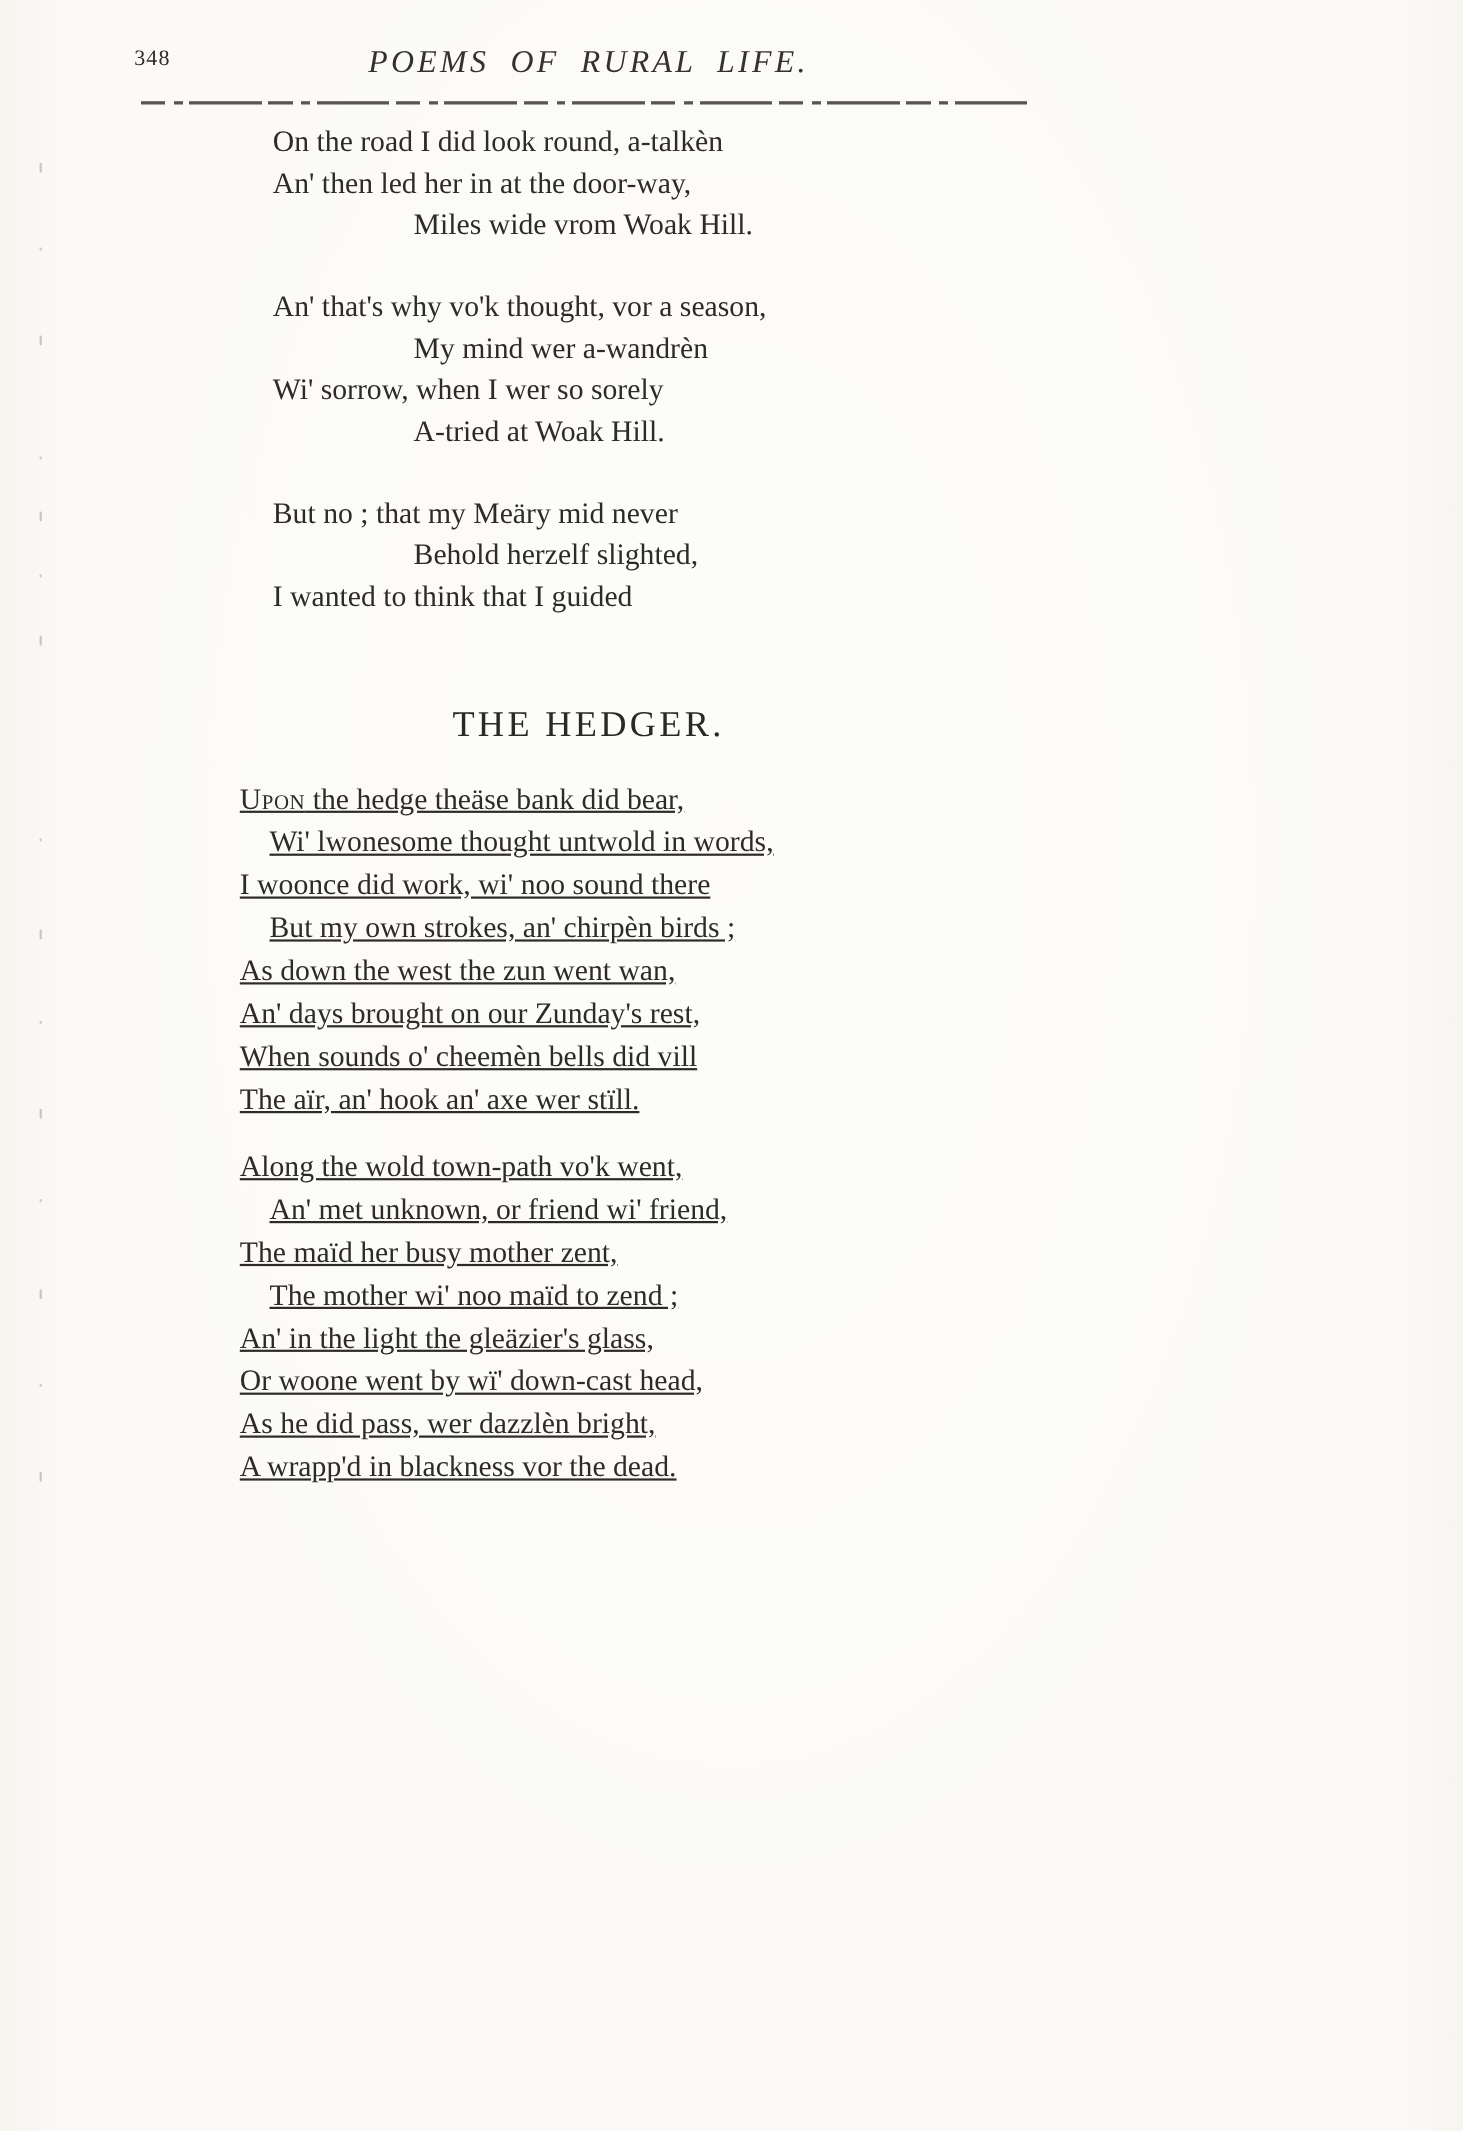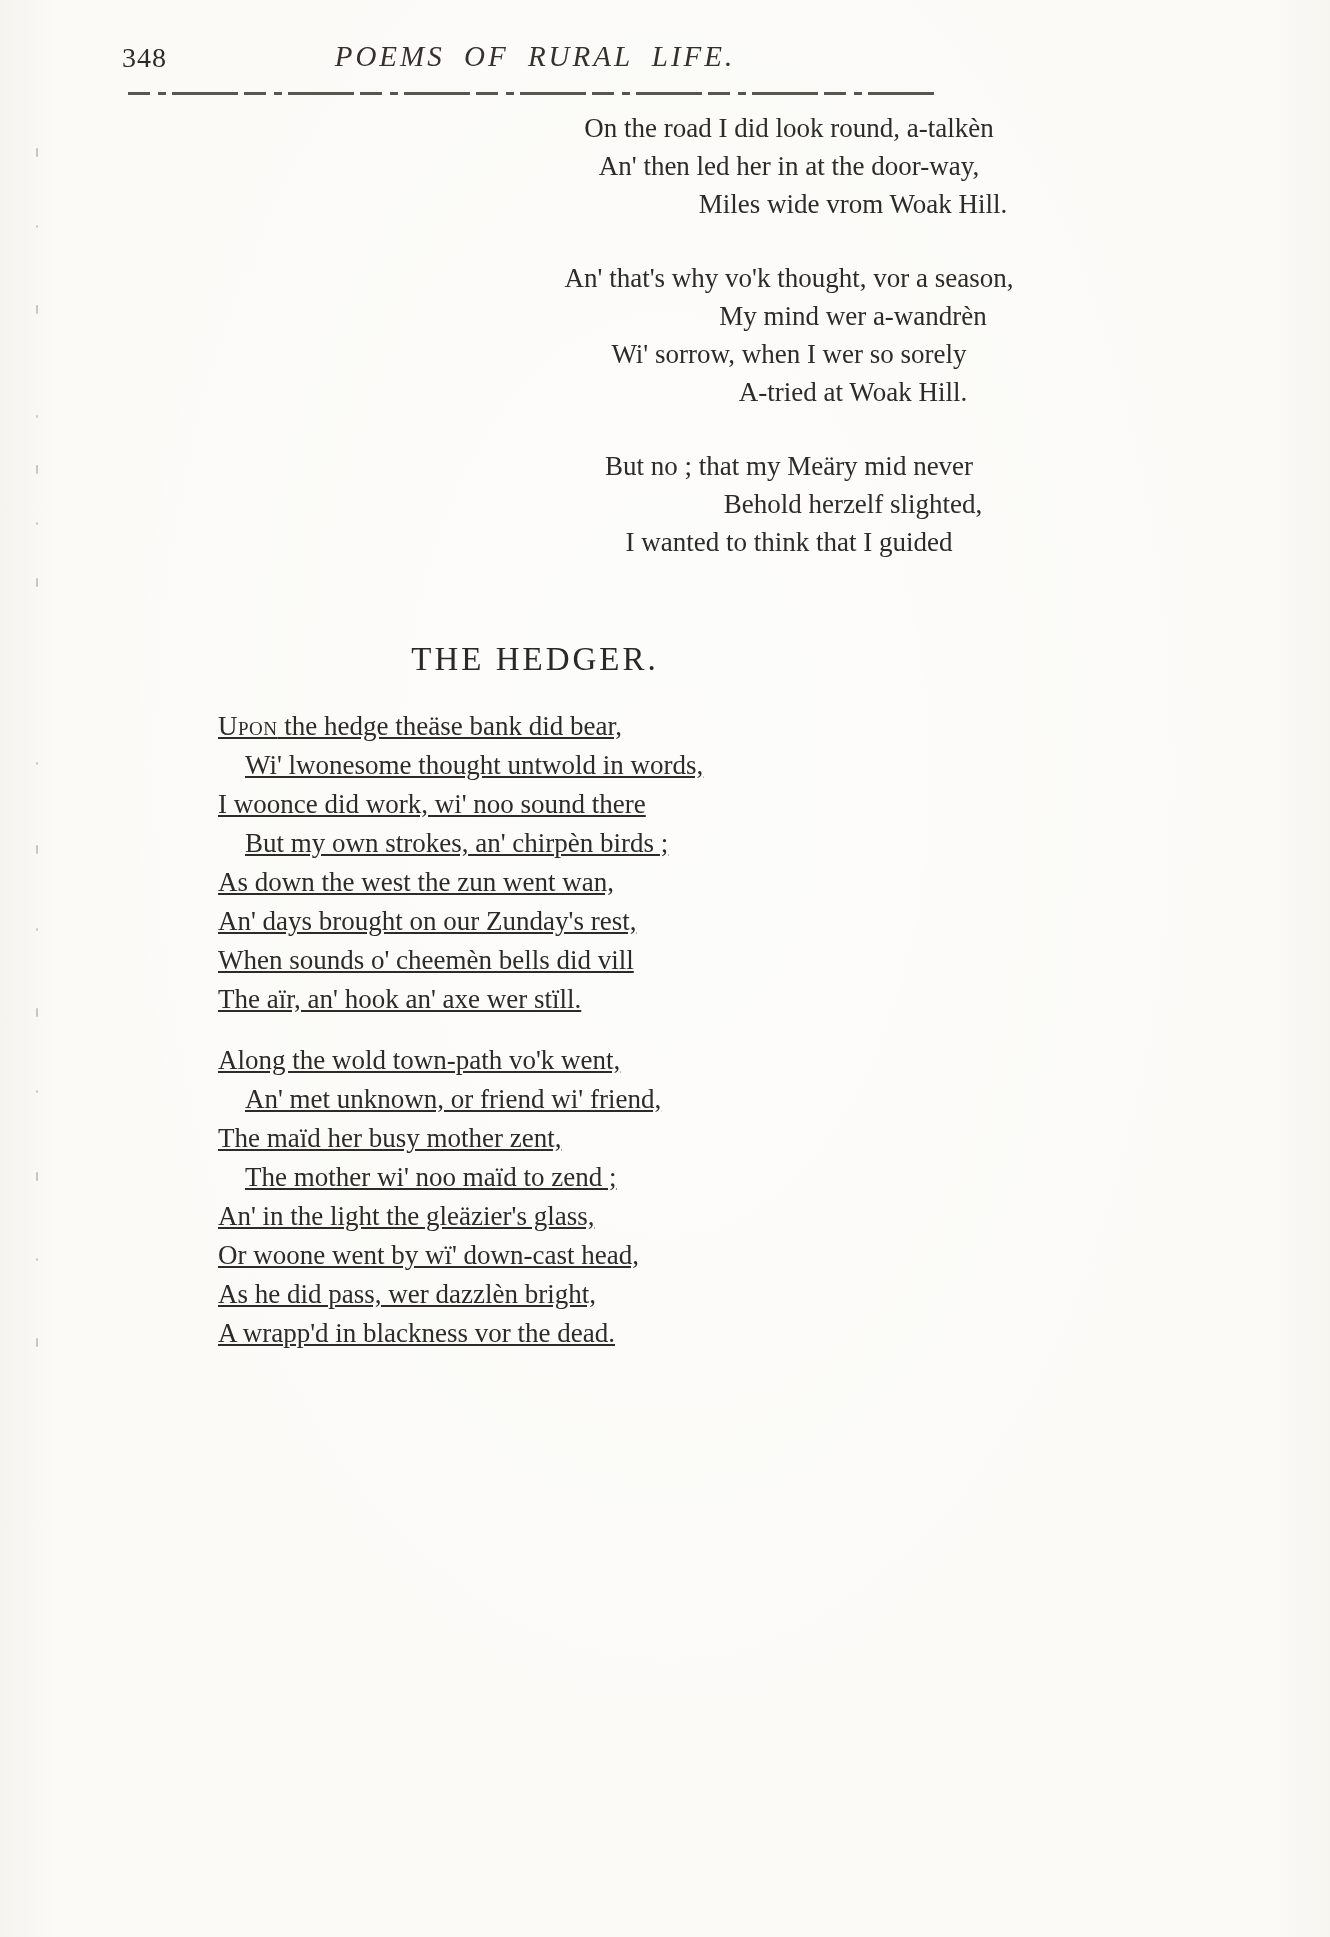--- a/index.html
+++ b/index.html
@@ -22,21 +22,21 @@
   .page-header {
     position: relative;
     margin-left: 120px;
     width: 830px;
     padding-top: 40px;
     height: 40px;
   }
   .page-number {
     position: absolute;
     left: 2px; top: 42px;
-    font-size: 28px;
+    font-size: 20px;
     letter-spacing: 1px;
   }
   .running-title {
     display: block;
     text-align: center;
     font-style: italic;
     font-size: 29px;
     letter-spacing: 3px;
     word-spacing: 9px;
     color: #35322d;
@@ -56,21 +56,21 @@
     );
     opacity: 0.85;
   }
   
   .poem { font-size: 27px; }
   .line { white-space: nowrap; }
   .poem-continuation {
     margin: 14px 0 0 248px;
   }
   .poem-continuation .line { line-height: 38px; }
-  .poem-continuation .stanza { margin-bottom: 36px; text-align: center; }
+  .poem-continuation .stanza { margin-bottom: 36px; }
   .poem-continuation .indent-1 { margin-left: 128px; }
   .poem-title {
     margin: 78px 0 0 120px;
     width: 830px;
     text-align: center;
     font-size: 33px;
     font-weight: normal;
     letter-spacing: 3px;
     line-height: 40px;
     color: #2b2925;

